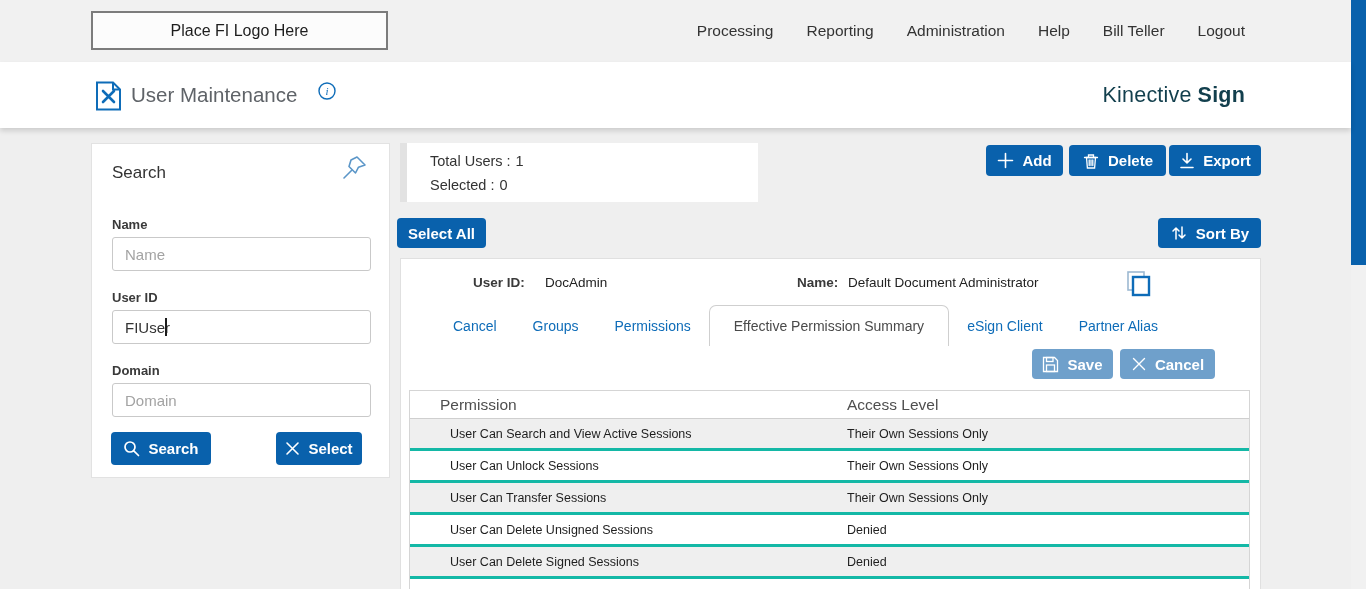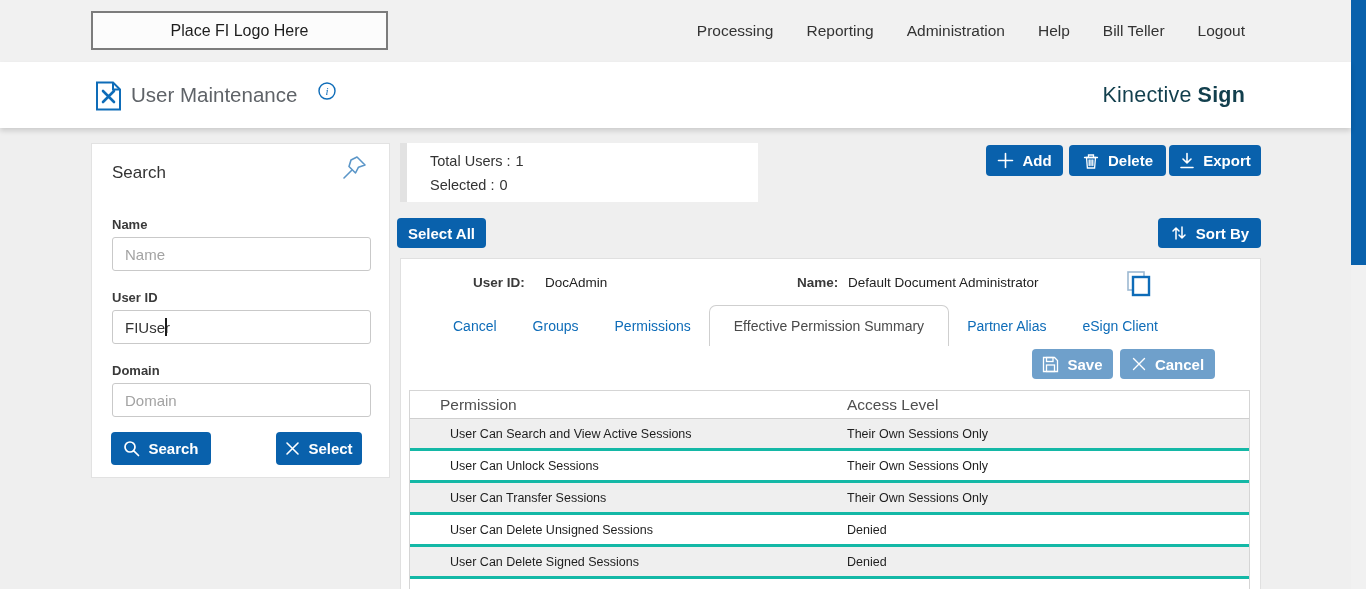--- a/index.html
+++ b/index.html
@@ -255,25 +255,25 @@
 
         <div class="tab">
           <span>Permissions</span>
         </div>
 
         <div class="tab active">
           <span>Effective Permission Summary</span>
         </div>
 
         <div class="tab">
+          <span>eSign Client</span>
+        </div>
+
+        <div class="tab">
           <span>Partner Alias</span>
-        </div>
-
-        <div class="tab">
-          <span>eSign Client</span>
         </div>
       </div>
 
     <button class="btn btn-muted save-btn">
       <span>
         <svg width="17" height="17" viewBox="0 0 17 17">
           <path d="M1.5 1.5 h11 l3 3 v11 h-14 Z" fill="none" stroke="#fff" stroke-width="1.3"></path>
           <rect x="4.5" y="9" width="8" height="6.5" fill="none" stroke="#fff" stroke-width="1.3"></rect>
           <rect x="4.5" y="1.5" width="6.5" height="4" fill="none" stroke="#fff" stroke-width="1.3"></rect>
         </svg>

